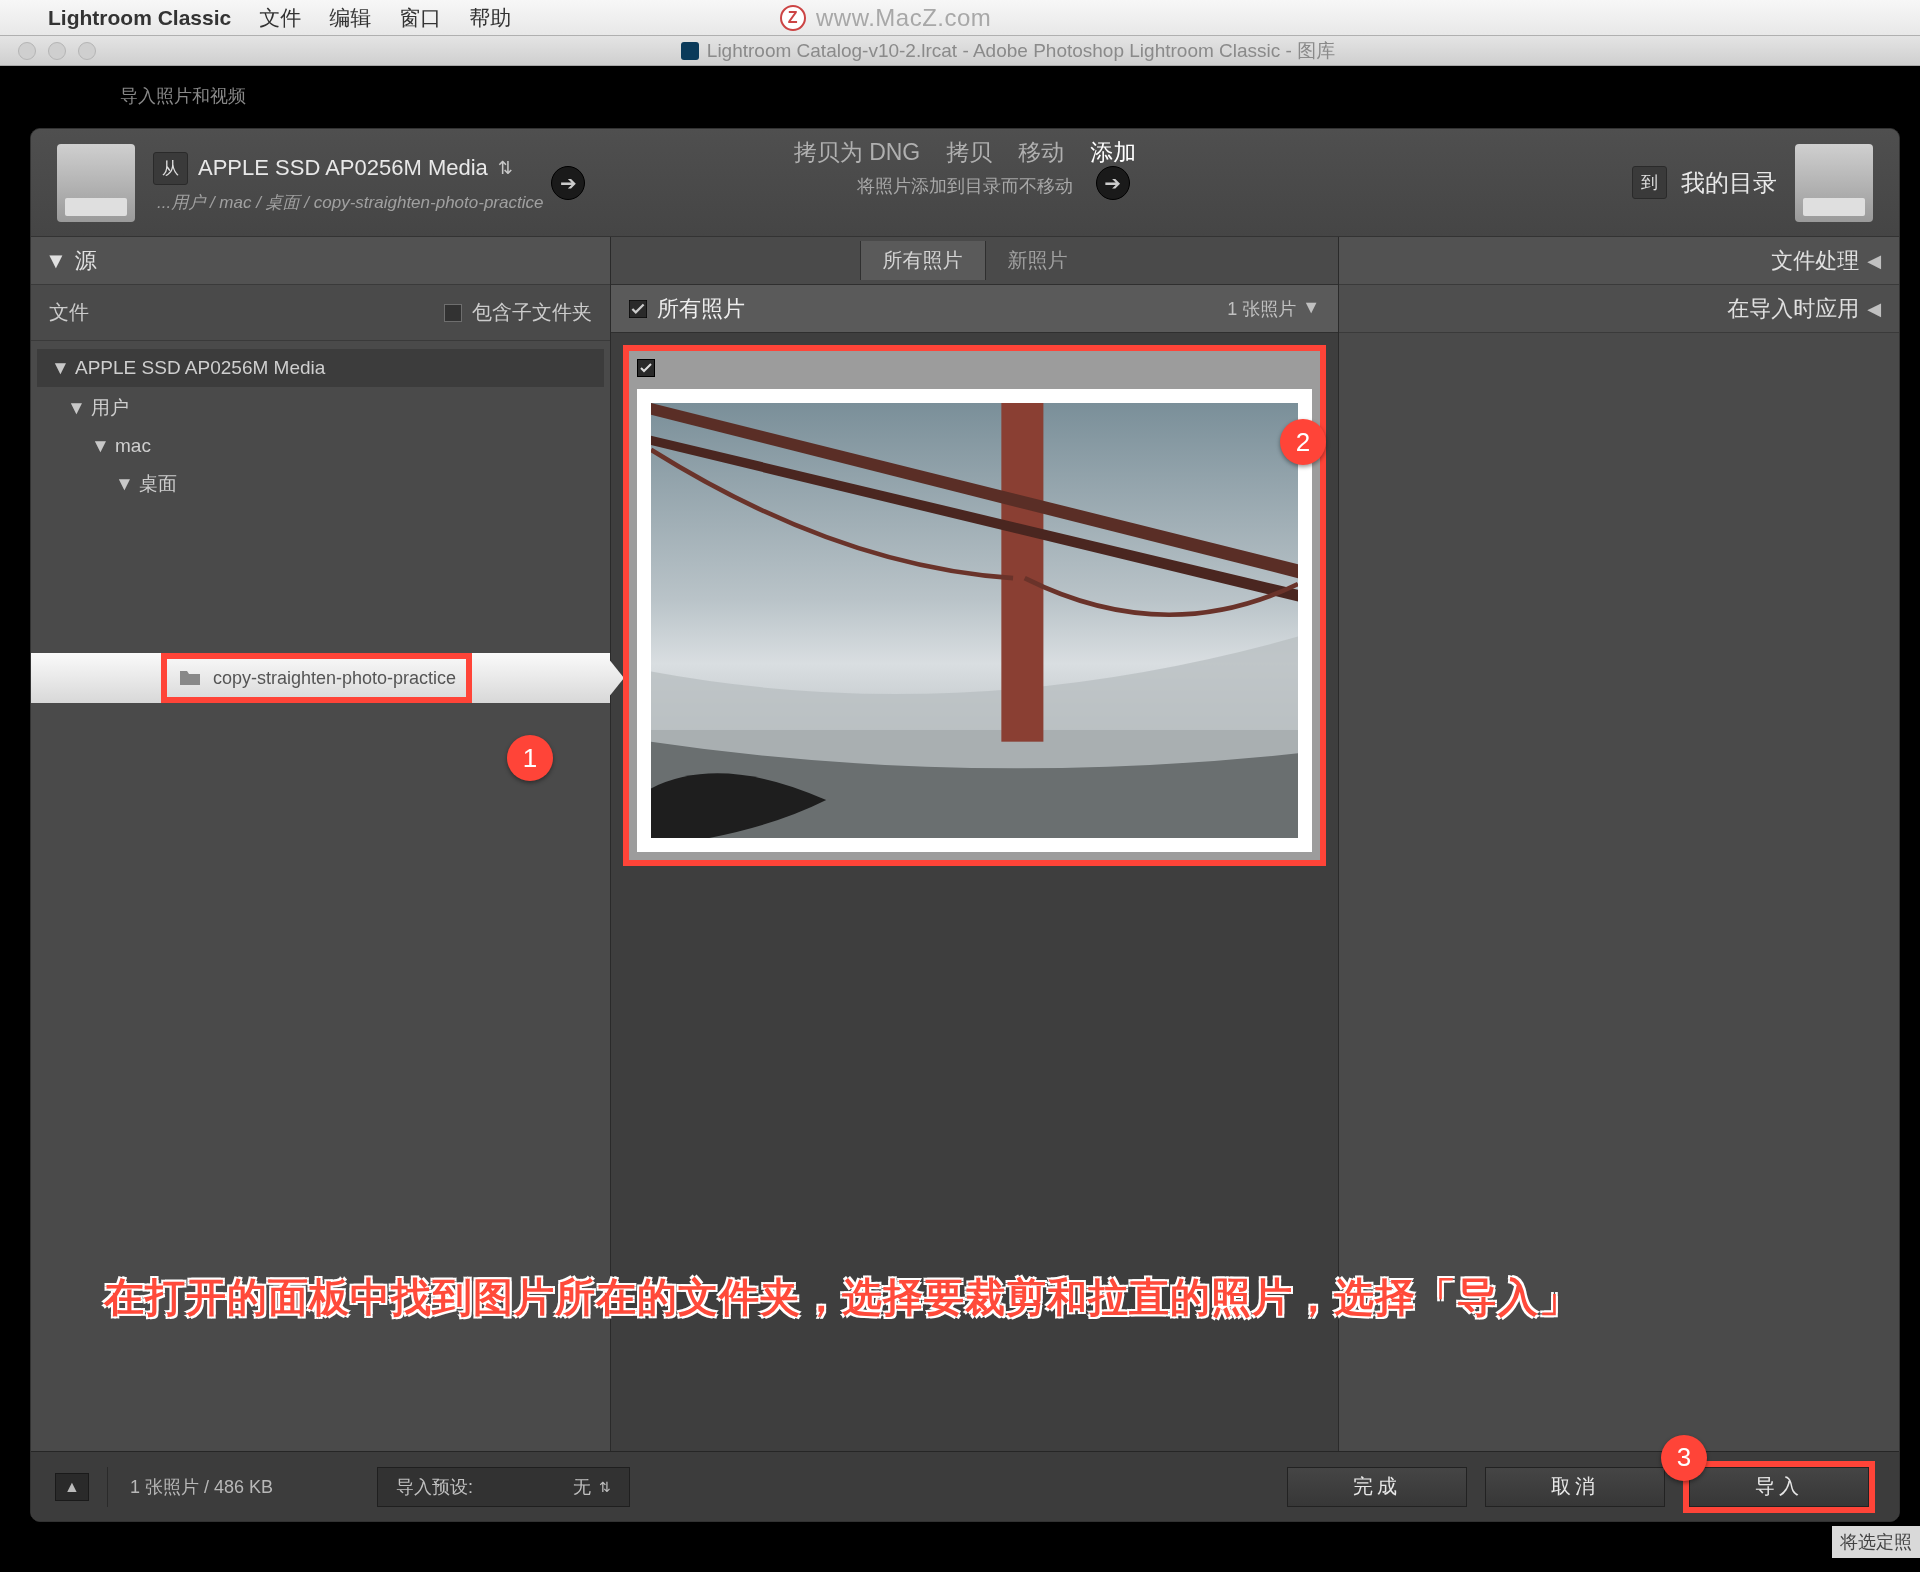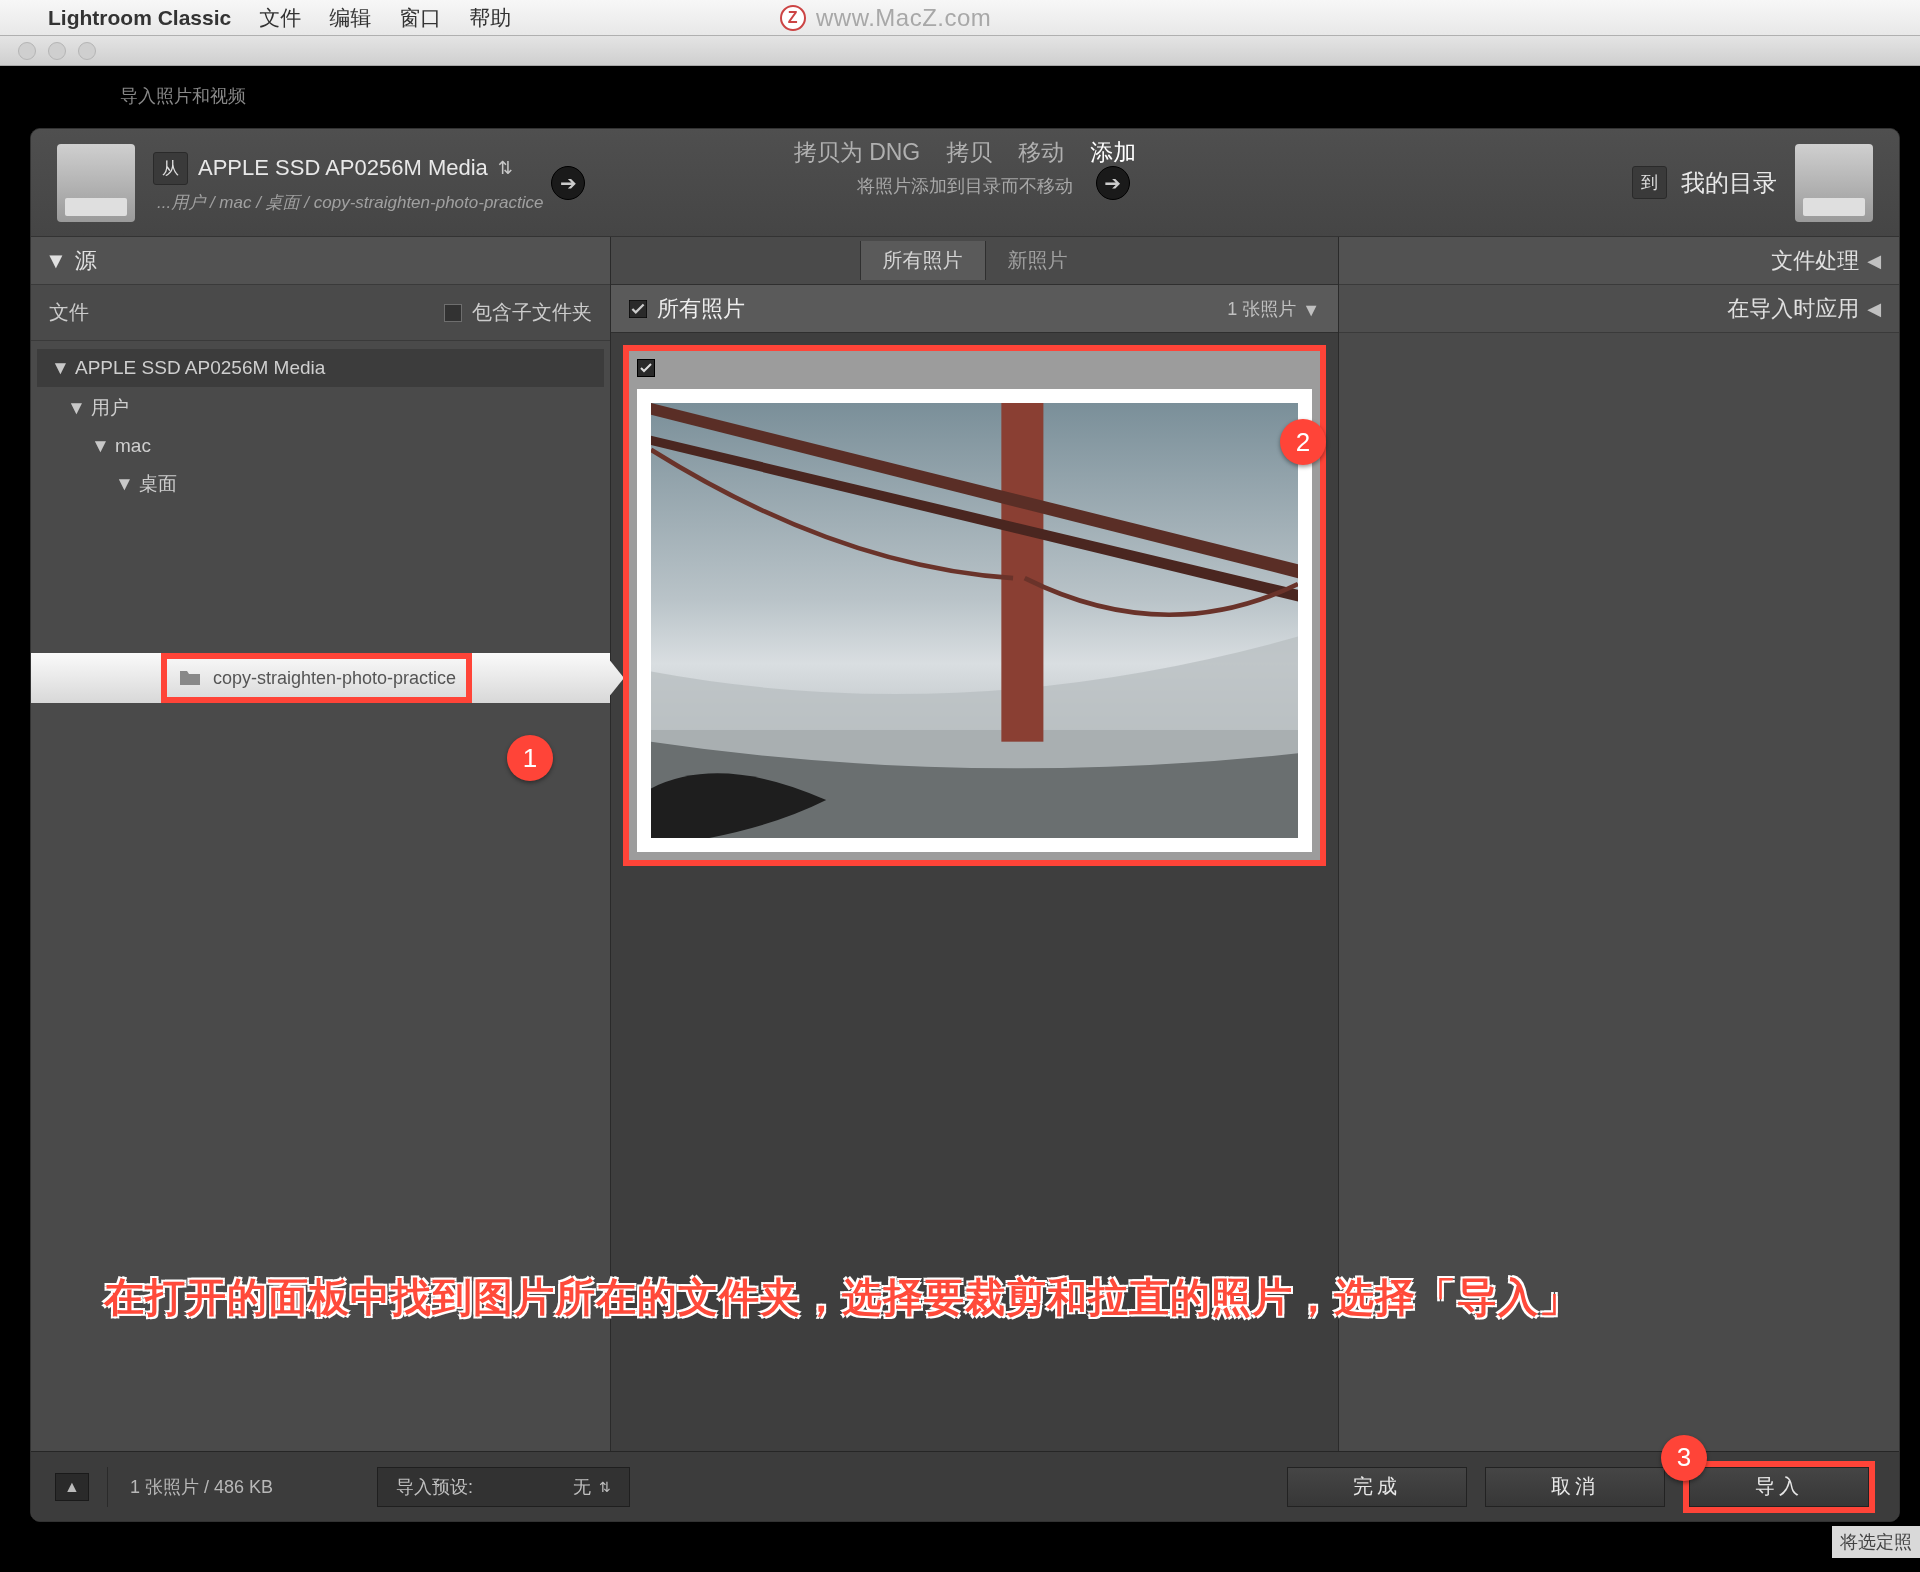--- a/index.html
+++ b/index.html
@@ -73,21 +73,21 @@
 .callout.c1 { top:498px; left:476px; }
 .tree-spacer2 { height:60px; }
 
 
 .mid-tabs { height:48px; display:flex; align-items:center; justify-content:center; gap:0; background:#4a4a4a; border-bottom:1px solid #2f2f2f; font-size:20px; }
 .mid-tabs .tab { padding:6px 22px; color:#d4d4d4; }
 .mid-tabs .tab.active { background:#5a5a5a; border-left:1px solid #2f2f2f; border-right:1px solid #2f2f2f;}
 .mid-tabs .tab:not(.active){ color:#a0a0a0;}
 .mid-sub { height:48px; background:#5a5a5a; display:flex; align-items:center; padding:0 18px; color:#eee; font-size:22px; gap:10px; border-bottom:1px solid #2f2f2f;}
 .mid-sub .chk { width:18px; height:18px; display:inline-block;}
-.mid-sub .count { margin-left:auto; color:#c0c0c0; font-size:18px; display:flex; align-items:flex-end; gap:6px;}
+.mid-sub .count { margin-left:auto; color:#c0c0c0; font-size:18px; display:flex; align-items:flex-start; gap:6px;}
 .grid-wrap { flex:1; padding:12px; position:relative; }
 .thumb { border:6px solid #ff4438; background:#9c9c9c; padding:8px; position:relative; }
 .thumb-chk { width:18px; height:18px; background:#333; border:1px solid #000; display:block; margin-bottom:12px;}
 .thumb-img { width:100%; aspect-ratio:554/380; background:#888; border:14px solid #fff; position:relative; overflow:hidden;}
 .sky { position:absolute; inset:0; background:linear-gradient(#7a8f99 0%,#b9c3c8 45%,#d9dee1 60%,#949a9d 100%);}
 .bridge { position:absolute; inset:0;}
 .thumb-name { text-align:center; color:#3a3a3a; font-size:17px; margin-top:20px; overflow:hidden; white-space:nowrap;}
 .callout.c2 { top:68px; right:-6px; }
 
 .mid-bottom { height:60px; background:#424242; border-top:1px solid #2a2a2a; display:flex; align-items:center; padding:0 14px; gap:12px;}
@@ -128,20 +128,24 @@
 <div class="watermark">
   <span class="z">Z</span>
   <span>www.MacZ.com</span>
 </div>
 
 <div class="window">
   <div class="traffic">
     <span></span>
     <span></span>
     <span></span>
+  </div>
+  <div class="wintitle">
+    <span class="lr-badge"></span>
+    <span>Lightroom Catalog-v10-2.lrcat - Adobe Photoshop Lightroom Classic - 图库</span>
   </div>
 </div>
 
 <div class="strip">
   <span>导入照片和视频</span>
 </div>
 
 <div class="dialog">
 
   <div class="dlg-header" style="position:relative;">

